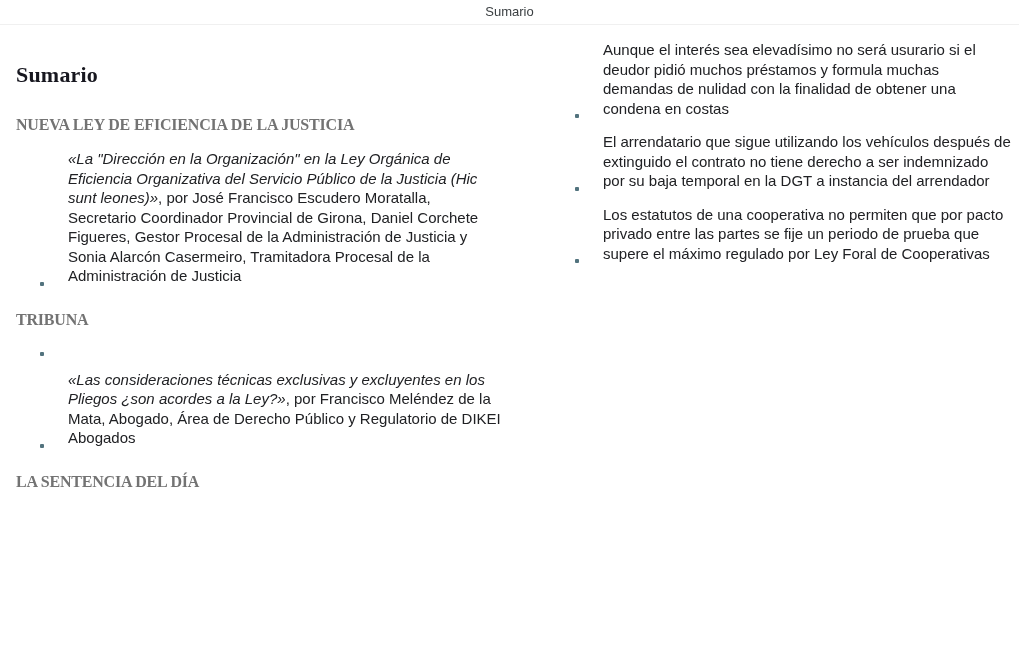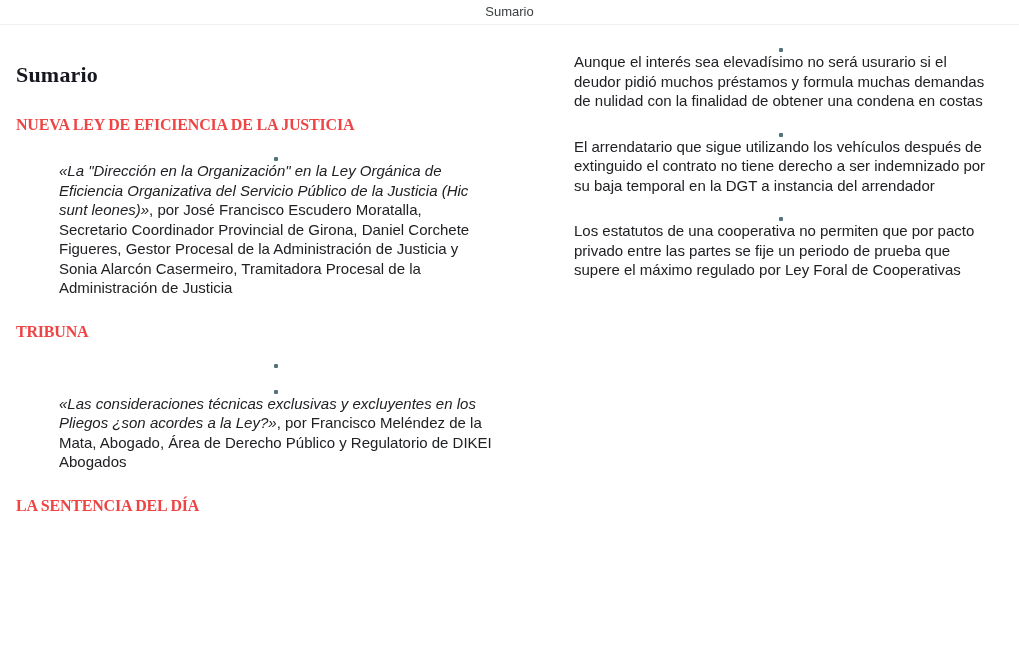--- a/index.html
+++ b/index.html
@@ -26,27 +26,27 @@
     position:absolute;left:551px;top:25px;width:460px;
   }
   .doc-title{
     font-family:"Liberation Serif","DejaVu Serif",serif;
     font-weight:700;font-size:22px;line-height:32px;
     color:#17171f;margin:34px 0 0 0;letter-spacing:0.2px;
   }
   .section-heading{
     font-family:"Liberation Serif","DejaVu Serif",serif;
     font-weight:700;font-size:16px;line-height:19px;
-    color:#ef4444;margin:24px 0 0 0;letter-spacing:-0.2px;
+    color:#737373;margin:24px 0 0 0;letter-spacing:-0.2px;
   }
   ul.bullets{
     list-style:none;margin:15px 0 0 0;padding:0;
   }
   ul.bullets li{
-    display:flex;align-items:center;flex-direction:column;
+    display:flex;align-items:flex-end;
   }
   ul.bullets li + li{margin-top:14px;}
   .bullet-dot{
     flex:0 0 4px;width:4px;height:4px;border-radius:1px;
     background:#52737e;margin:8px 24px 0 24px;
   }
   .bullet-text{
     margin:0;font-size:15px;line-height:19.5px;color:#202124;
   }
   .col-left .bullet-text{width:434px;}

